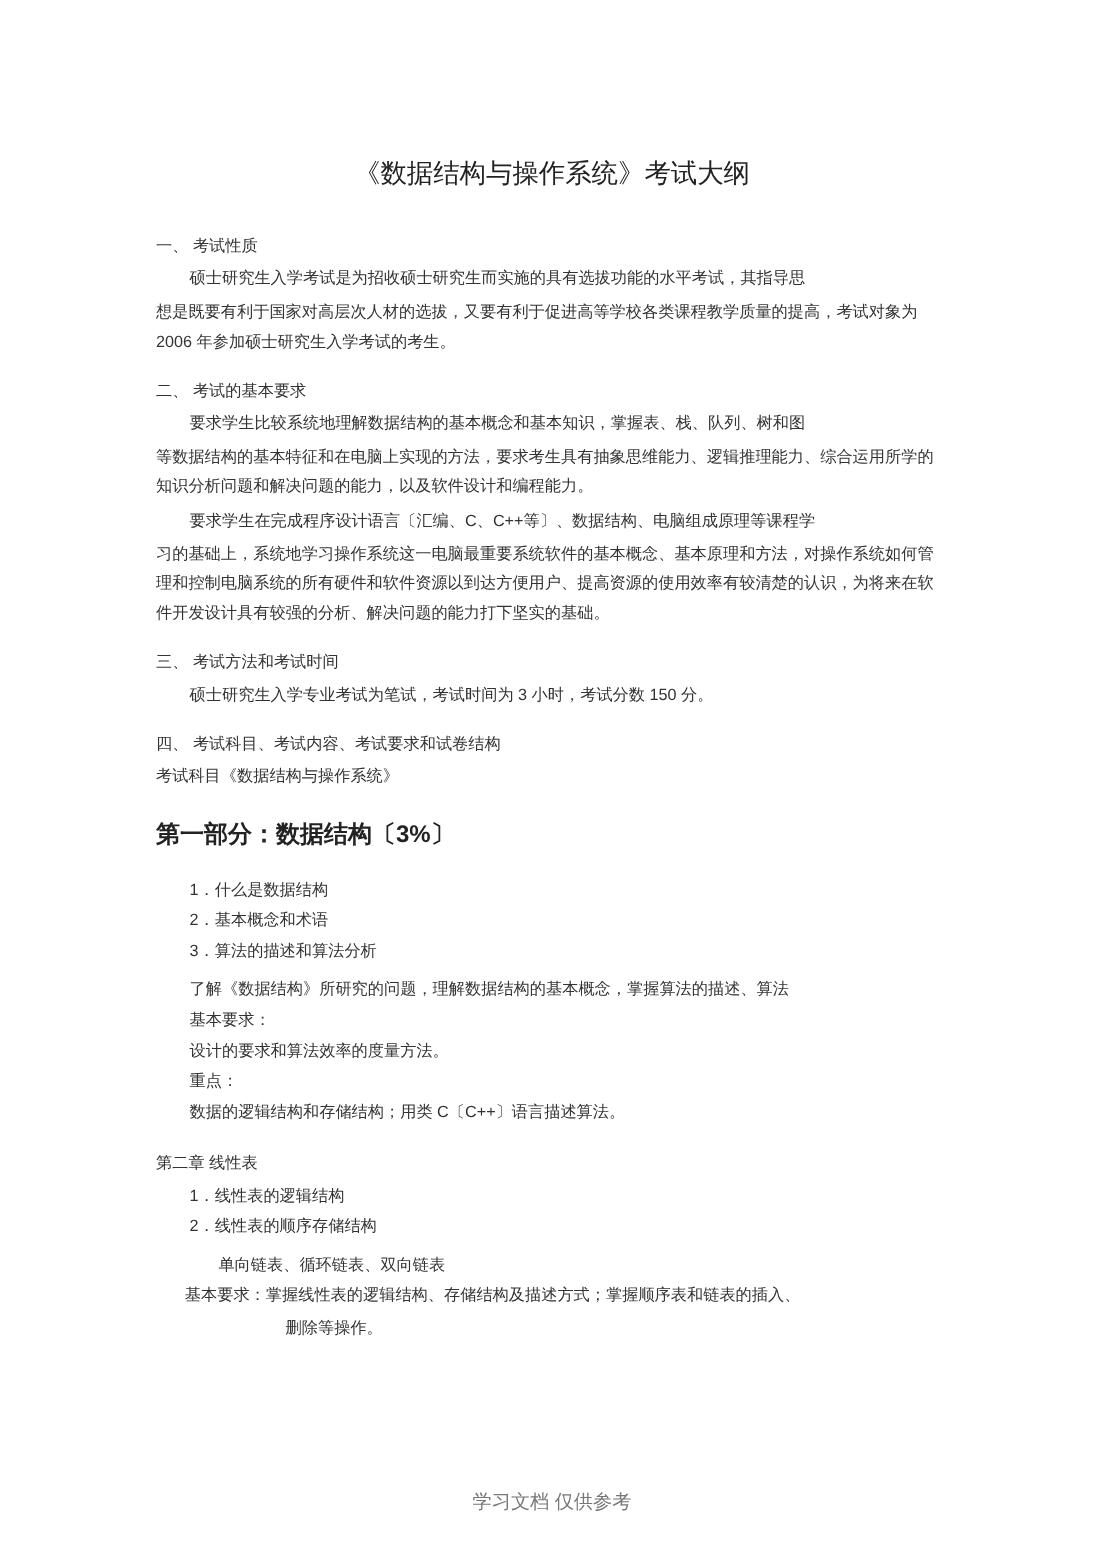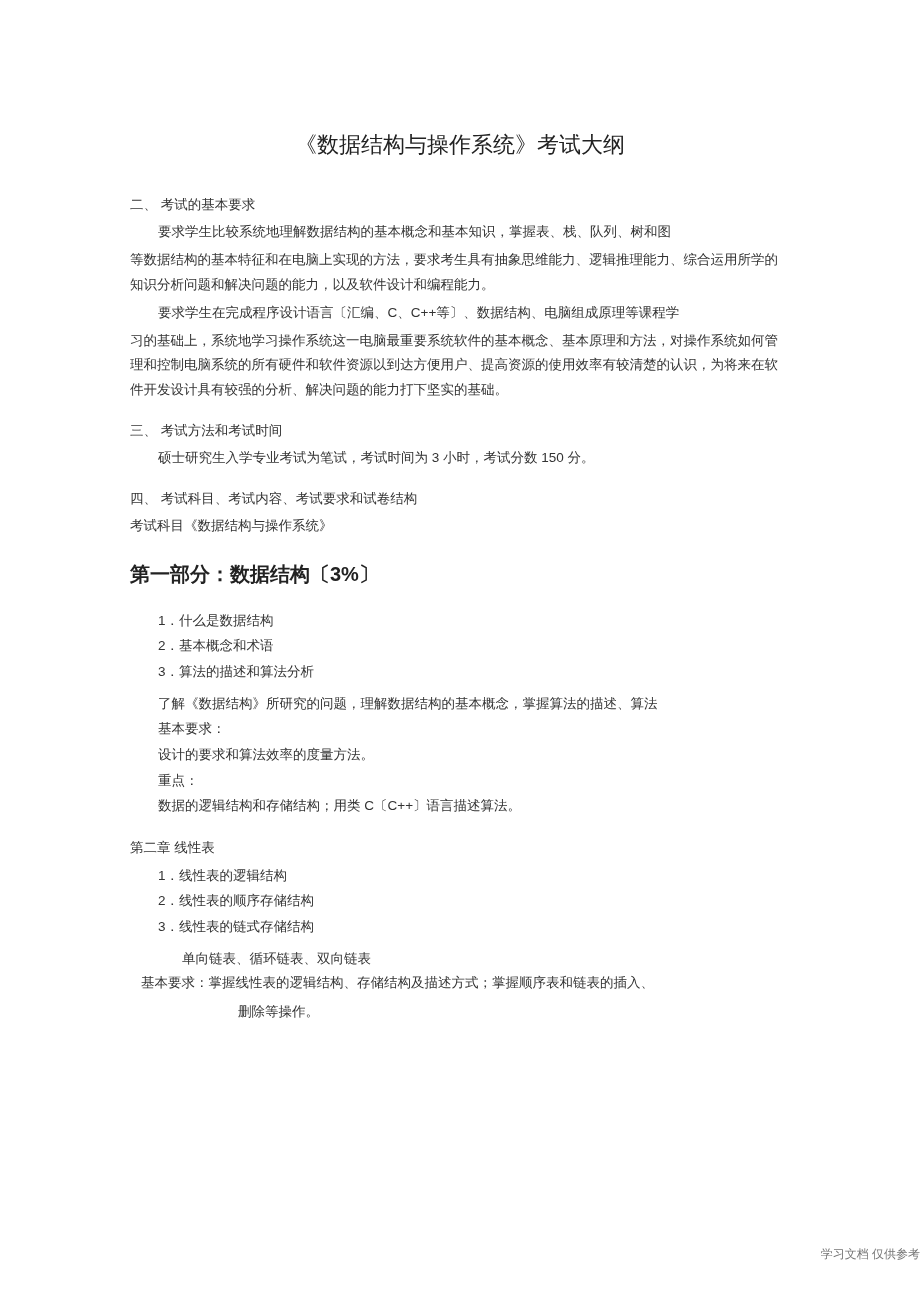--- a/index.html
+++ b/index.html
@@ -45,38 +45,43 @@
     line-height: 1.9;
     padding-left: 28px;
     color: #333;
   }
   .sub-indent {
     padding-left: 52px;
   }
   .hang {
     padding-left: 80px;
     text-indent: -80px;
-    margin-left: 11px;
+    margin-left: 24px;
   }
   .footer {
     position: absolute;
     bottom: 40px;
     left: 0; right: 0;
-    text-align: right;
-    font-size: 12px;
+    text-align: center;
+    font-size: 16px;
     color: #777;
   }
 </style>
 </head>
 <body>
 
 <div class="page">
 
   <div class="title">《数据结构与操作系统》考试大纲</div>
 
+  <div class="block">
+    <div class="section-head">一、 考试性质</div>
+    <div class="para indent1">硕士研究生入学考试是为招收硕士研究生而实施的具有选拔功能的水平考试，其指导思</div>
+    <div class="para">想是既要有利于国家对高层次人材的选拔，又要有利于促进高等学校各类课程教学质量的提高，考试对象为 2006 年参加硕士研究生入学考试的考生。</div>
+  </div>
 
   <div class="block">
     <div class="section-head">二、 考试的基本要求</div>
     <div class="para indent1">要求学生比较系统地理解数据结构的基本概念和基本知识，掌握表、栈、队列、树和图</div>
     <div class="para">等数据结构的基本特征和在电脑上实现的方法，要求考生具有抽象思维能力、逻辑推理能力、综合运用所学的知识分析问题和解决问题的能力，以及软件设计和编程能力。</div>
     <div class="para indent1">要求学生在完成程序设计语言〔汇编、C、C++等〕、数据结构、电脑组成原理等课程学</div>
     <div class="para">习的基础上，系统地学习操作系统这一电脑最重要系统软件的基本概念、基本原理和方法，对操作系统如何管理和控制电脑系统的所有硬件和软件资源以到达方便用户、提高资源的使用效率有较清楚的认识，为将来在软件开发设计具有较强的分析、解决问题的能力打下坚实的基础。</div>
   </div>
 
   <div class="block">
@@ -100,21 +105,20 @@
     <div class="list-item">基本要求：</div>
     <div class="list-item">设计的要求和算法效率的度量方法。</div>
     <div class="list-item">重点：</div>
     <div class="list-item">数据的逻辑结构和存储结构；用类 C〔C++〕语言描述算法。</div>
   </div>
 
   <div class="block">
     <div class="section-head">第二章 线性表</div>
     <div class="list-item">1．线性表的逻辑结构</div>
     <div class="list-item">2．线性表的顺序存储结构</div>
-    <div class="list-item">3．线性表的链式存储结构</div>
     <div style="height:6px"></div>
     <div class="list-item sub-indent">单向链表、循环链表、双向链表</div>
     <div class="para hang">基本要求：掌握线性表的逻辑结构、存储结构及描述方式；掌握顺序表和链表的插入、</div>
     <div class="para" style="padding-left:108px">删除等操作。</div>
   </div>
 
 </div>
 
 <div class="footer">学习文档 仅供参考</div>
 

